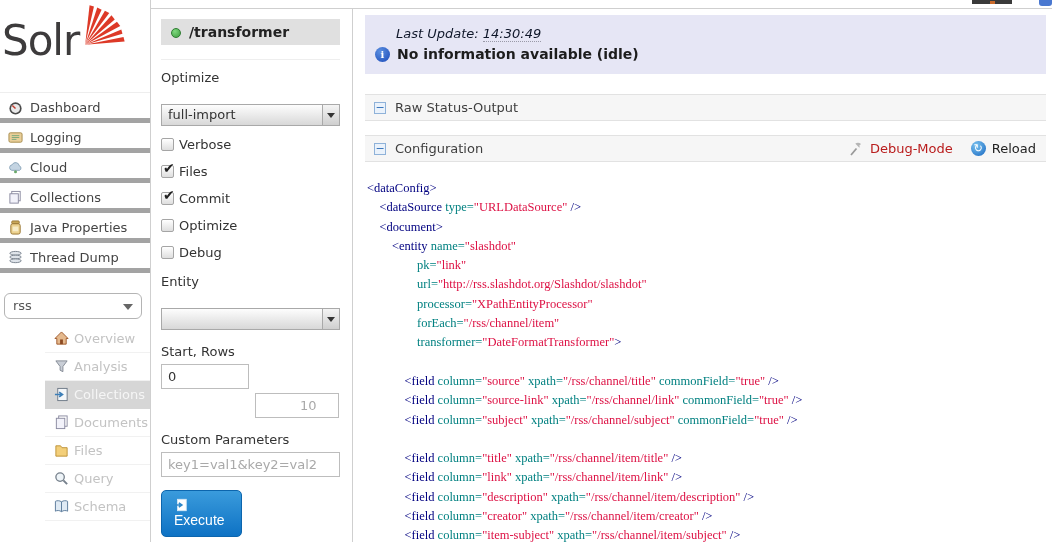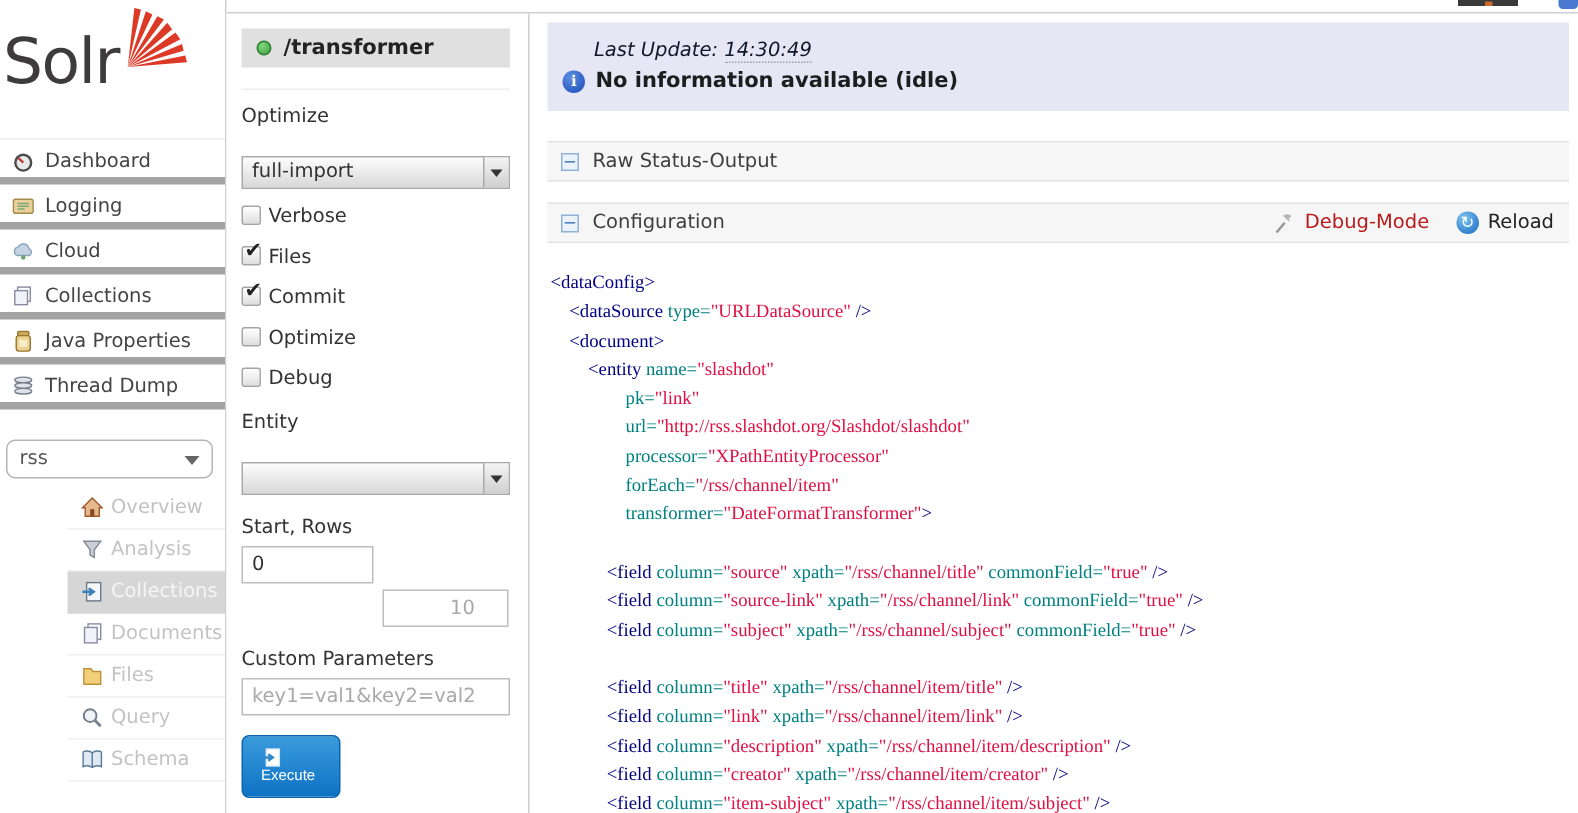--- a/index.html
+++ b/index.html
@@ -53,21 +53,21 @@
   .cb { position:relative; display:inline-block; width:13px; height:13px; border:1px solid #a5a5a5; border-radius:2px;
         background:linear-gradient(#fff,#dedede); margin-right:5px; vertical-align:-2px; }
   .cb.checked:after { content:"\2714"; position:absolute; left:1px; top:-5px; font-size:14px; color:#222; }
   .txt { display:block; margin-top:5px; height:25px; border:1px solid #bdbdbd; background:#fff; padding:0 6px;
          font-family:inherit; font-size:13px; color:#333; width:100%; }
   .txt::placeholder { color:#a9a9a9; opacity:1; }
   .txt-start { width:88px; }
   .txt-rows  { width:84px; margin-left:94px; margin-top:4px;padding-left:44px; }
   .btn-exec { margin-top:13px; display:inline-flex; align-items:center; gap:8px; padding:7px 16px 8px 12px;
               background:linear-gradient(#3a9bdc,#0e72c4); border:1px solid #0c65ad; border-radius:5px;
-              color:#fff; font-size:10px; cursor:pointer; }
+              color:#fff; font-size:14px; cursor:pointer; }
   .btn-refresh { margin-top:13px; display:inline-flex; align-items:center; gap:8px; padding:6px 14px 7px 10px;
                  background:linear-gradient(#fdfdfd,#e7e7e7); border:1px solid #c2c2c2; border-radius:5px;
                  color:#333; font-size:14px; cursor:pointer; }
   .block { display:block; }
 
   .ball { display:inline-flex; align-items:center; justify-content:center; width:15px; height:15px; border-radius:50%;
           background:radial-gradient(circle at 35% 30%, #7cc4f0, #1565c0); color:#fff; font-size:11px; line-height:15px; }
 
   
   #main { position:absolute; left:201px; top:0; width:700px; height:534px; border-left:1px solid #cfcfcf; padding:6px 6px 0 12px; }

